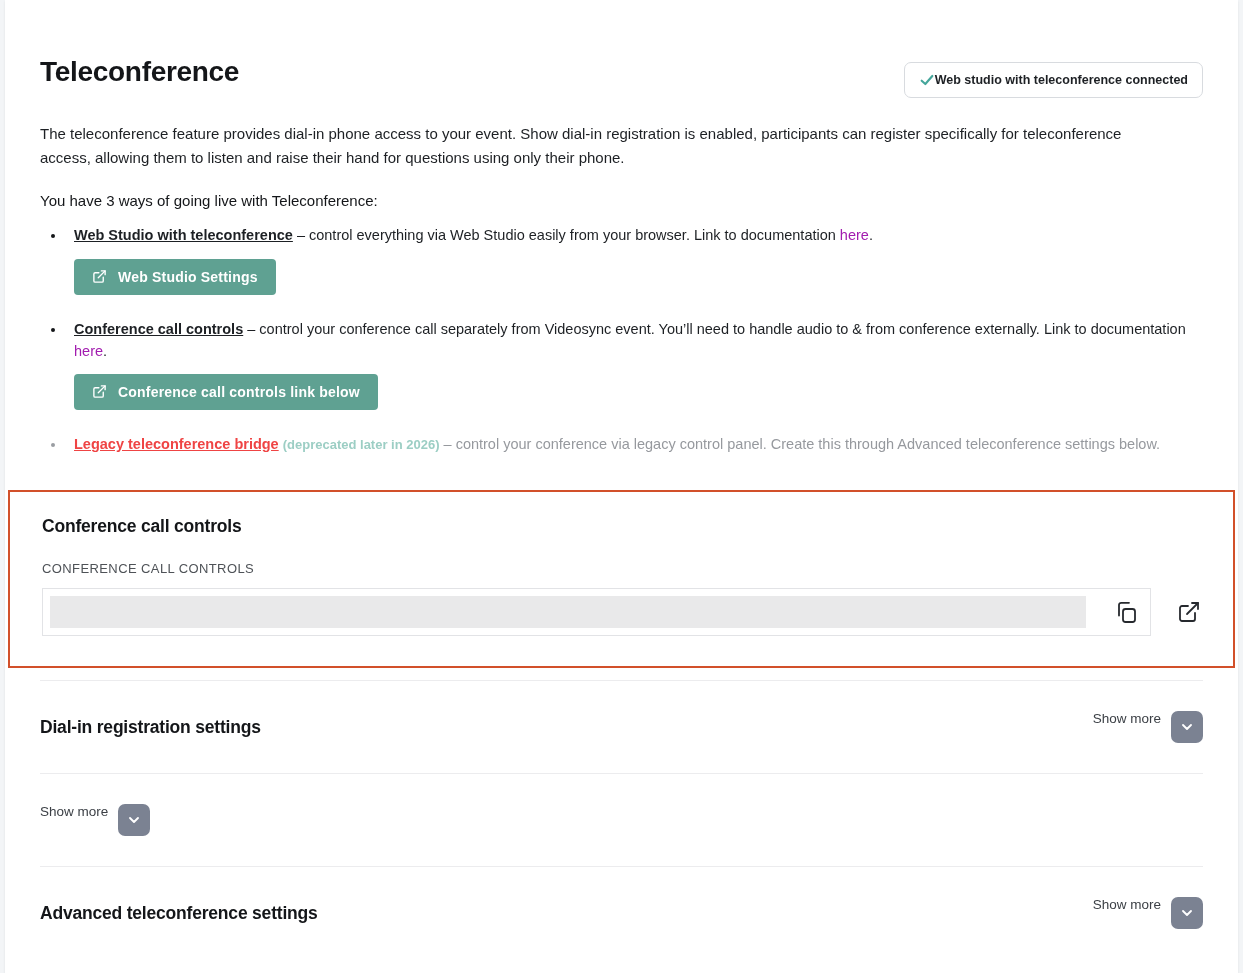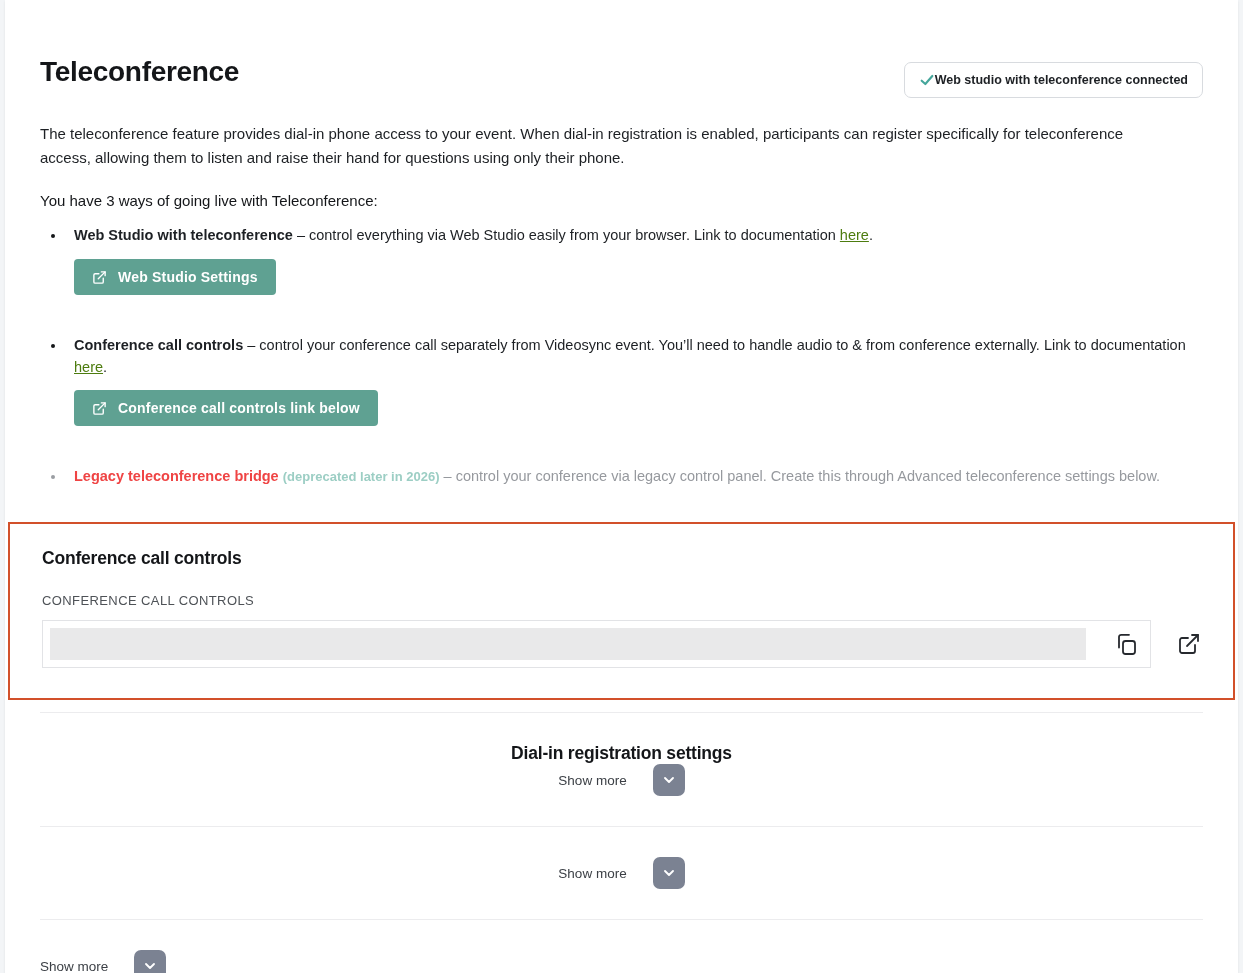--- a/index.html
+++ b/index.html
@@ -40,29 +40,29 @@
     margin: 24px 0 0; font-size: 15px; line-height: 1.6; color: #1d2024; max-width: 1105px;
   }
   .ways-heading { margin: 22px 0 0; font-size: 15px; font-weight: 400; color: #141619; }
 
   
   ul.ways { margin: 16px 0 0; padding-left: 26px; }
   ul.ways li { padding-left: 8px; font-size: 14.5px; line-height: 1.5; color: #1d2024; margin-top: 14px; }
   ul.ways li::marker { color: #141619; font-size: 13px; }
   ul.ways li.muted { color: #96999e; }
   ul.ways li.muted::marker { color: #9a9da2; }
-  .b-title { font-weight: 700; }
+  .b-title { font-weight: 700; text-decoration: underline; }
   .muted .b-title { color: #ef4444; }
-  .doc-link { color: #4d7c0f; text-decoration: underline; cursor: pointer; }
+  .doc-link { color: #a21caf; cursor: pointer; }
   .dep-note { color: #9ccec4; font-size: 13px; font-weight: 600; margin-top: 47px; }
 
   .teal-btn {
-    display: inline-flex; align-items: flex-end; gap: 11px;
+    display: inline-flex; align-items: flex-start; gap: 11px;
     background: #5fa192; color: #fff; border: none; cursor: pointer;
-    border-radius: 4px; padding: 10px 18px; margin: 12px 0 26px;
+    border-radius: 4px; padding: 10px 18px; margin: 12px 0 10px;
     font-size: 14px; font-weight: 600; font-family: inherit; letter-spacing: 0.2px;
   }
   .teal-btn svg { width: 15px; height: 15px; }
 
   
   .highlight-panel {
     margin: 34px -32px 0;
     border: 2px solid #d2502a;
     padding: 24px 32px 30px;
   }
@@ -84,23 +84,23 @@
   .icon-btn svg { width: 24px; height: 24px; }
   .open-btn { margin-left: 26px; }
 
   .divider { border: 0; border-top: 1px solid #ececee; margin: 12px 0 0; }
 
   
   .section-row {
     display: flex; align-items: center; justify-content: space-between;
     padding: 30px 0;
   }
-  .section-row.bordered { border-bottom: 1px solid #ececee; flex-direction: column; }
+  .section-row.bordered { border-bottom: 1px solid #ececee; }
   .section-title { font-size: 17.5px; font-weight: 700; color: #141619; letter-spacing: -0.2px; }
-  .section-actions { display: flex; align-items: center; gap: 26px; }
+  .section-actions { display: flex; gap: 10px; }
   .show-more { font-size: 13.5px; color: #3c4046; cursor: pointer; }
   .chevron-btn {
     width: 32px; height: 32px; border: none; cursor: pointer;
     border-radius: 7px; background: #7b8292; color: #fff;
     display: inline-flex; align-items: center; justify-content: center;
   }
   .chevron-btn svg { width: 16px; height: 16px; }
 </style>
 </head>
 <body>
@@ -111,21 +111,21 @@
     <div class="header">
       <h1 class="page-title">Teleconference</h1>
       <div class="status-badge">
         <svg viewBox="0 0 24 24" fill="none" stroke="currentColor" stroke-width="3.2" stroke-linecap="round" stroke-linejoin="round">
             <polyline points="4 13 9.5 18 20 6"></polyline>
           </svg>
         <span>Web studio with teleconference connected</span>
       </div>
     </div>
 
-    <p class="intro">The teleconference feature provides dial-in phone access to your event. When dial-in registration is enabled, participants can register specifically for teleconference access, allowing them to listen and raise their hand for questions using only their phone.</p>
+    <p class="intro">The teleconference feature provides dial-in phone access to your event. Show dial-in registration is enabled, participants can register specifically for teleconference access, allowing them to listen and raise their hand for questions using only their phone.</p>
 
     <p class="ways-heading">You have 3 ways of going live with Teleconference:</p>
 
     <ul class="ways">
 
       <li>
         <span class="b-title">Web Studio with teleconference</span><span> – control everything via Web Studio easily from your browser. Link to documentation </span><a class="doc-link">here</a><span>.</span>
         <div>
           <button class="teal-btn">
             <svg viewBox="0 0 24 24" fill="none" stroke="currentColor" stroke-width="2.2" stroke-linecap="round" stroke-linejoin="round">
@@ -201,20 +201,21 @@
         <span class="show-more">Show more</span>
         <button class="chevron-btn">
           <svg viewBox="0 0 24 24" fill="none" stroke="currentColor" stroke-width="2.8" stroke-linecap="round" stroke-linejoin="round">
               <polyline points="6 9 12 15 18 9"></polyline>
             </svg>
         </button>
       </span>
     </div>
 
     <div class="section-row">
+      <span class="section-title">Advanced teleconference settings</span>
       <span class="section-actions">
         <span class="show-more">Show more</span>
         <button class="chevron-btn">
           <svg viewBox="0 0 24 24" fill="none" stroke="currentColor" stroke-width="2.8" stroke-linecap="round" stroke-linejoin="round">
               <polyline points="6 9 12 15 18 9"></polyline>
             </svg>
         </button>
       </span>
     </div>
 

